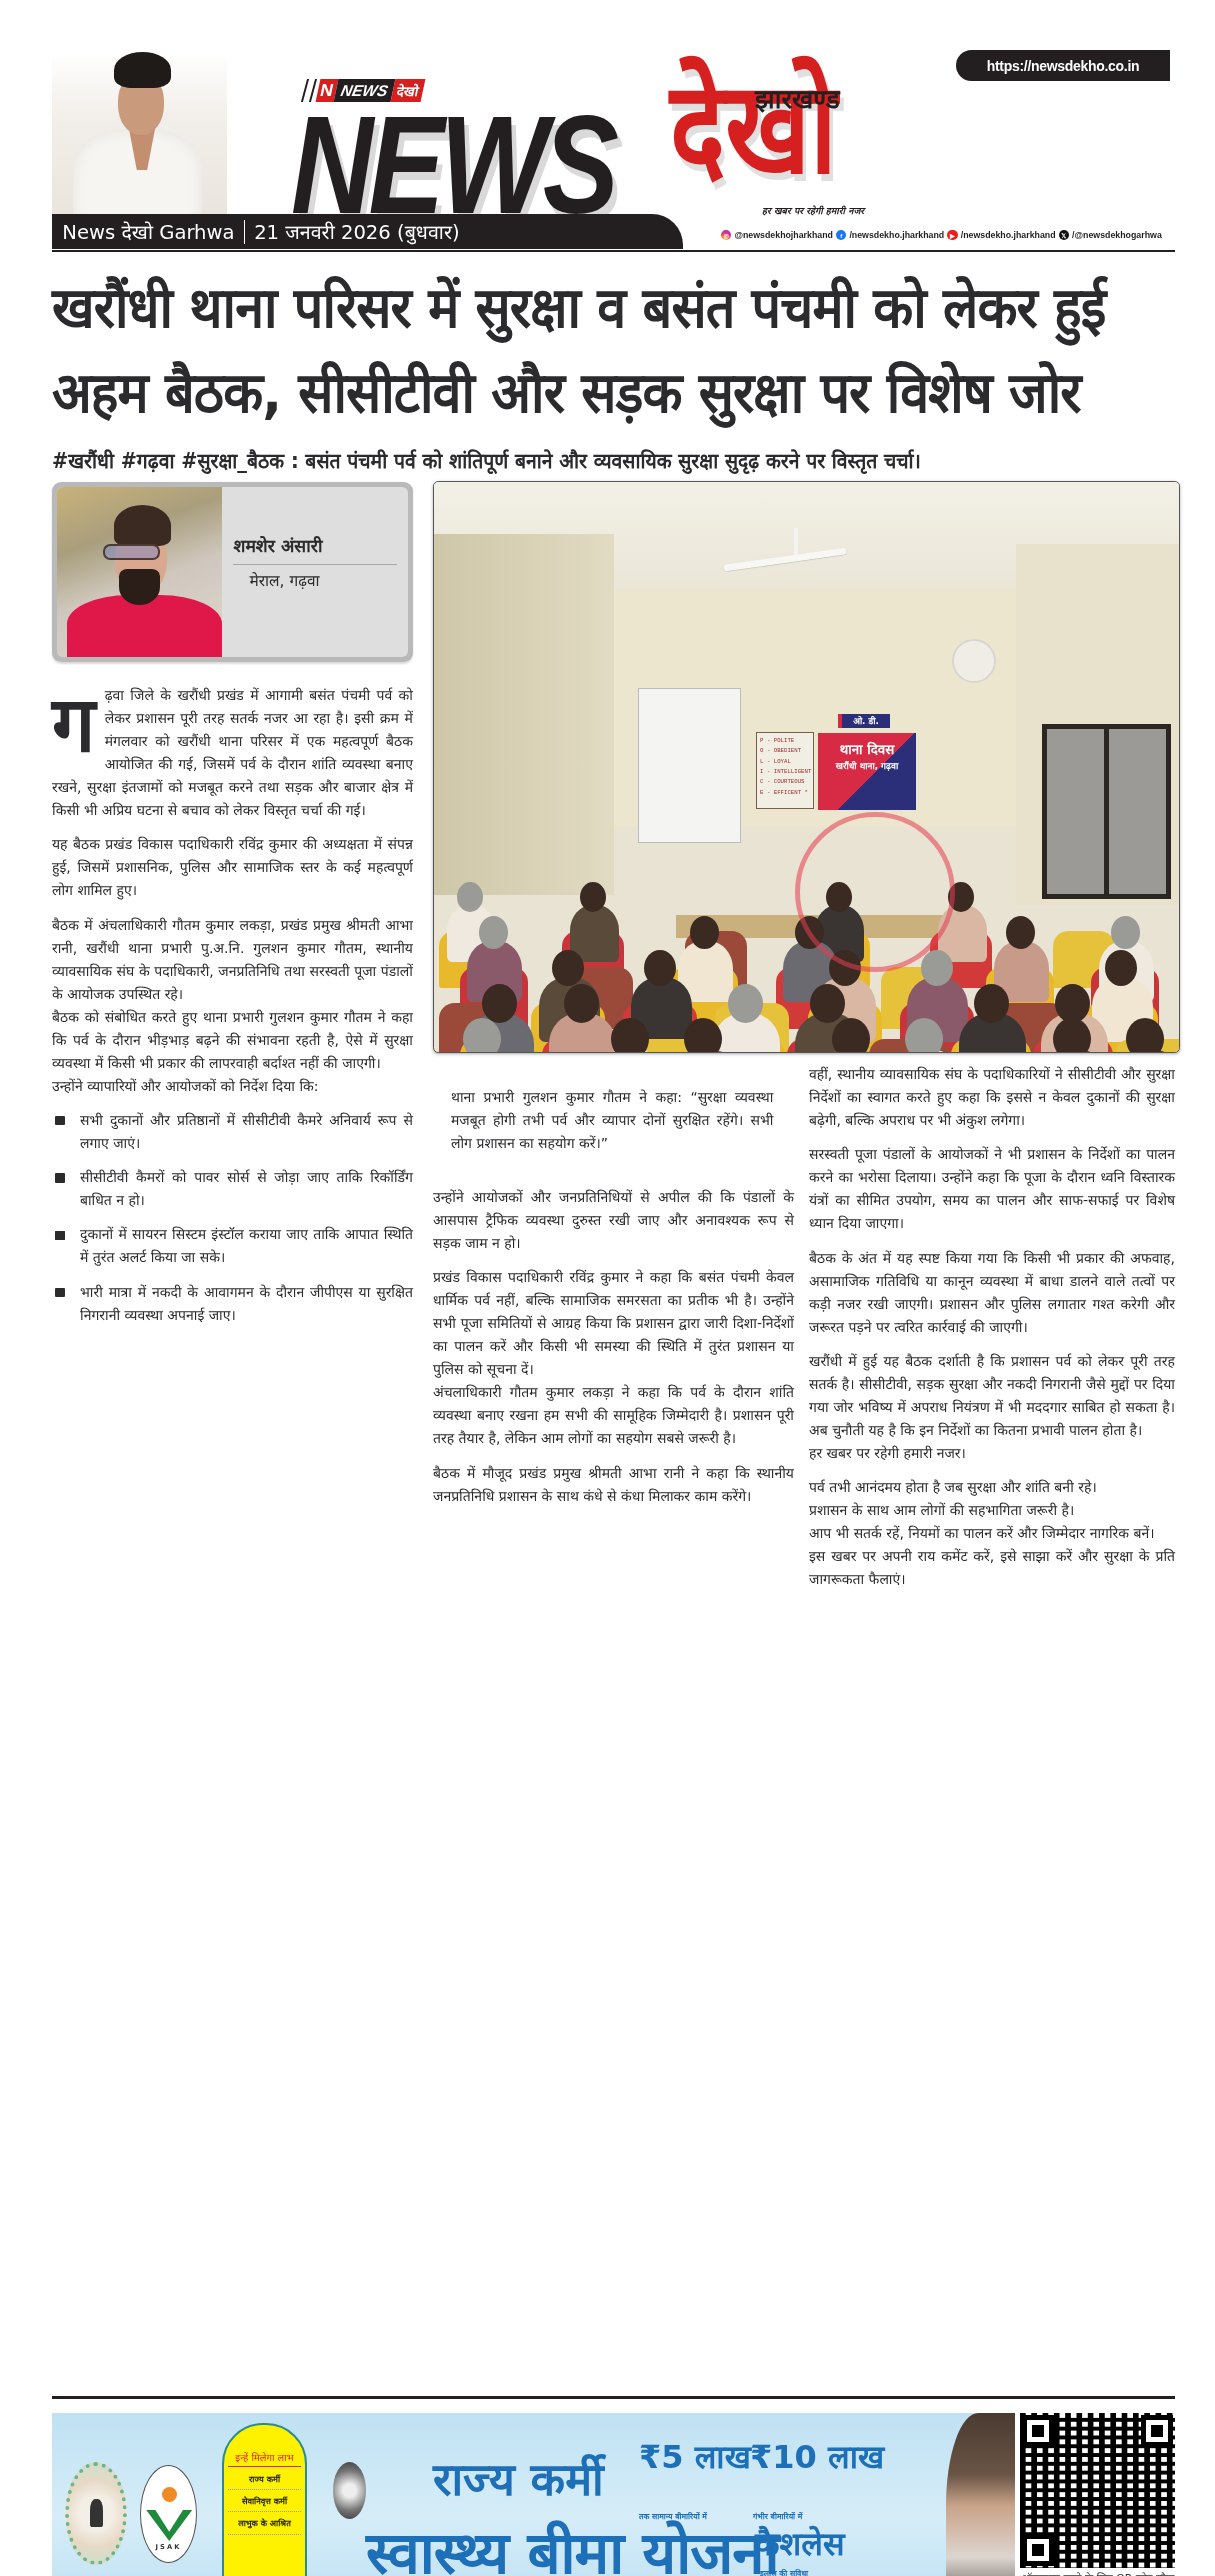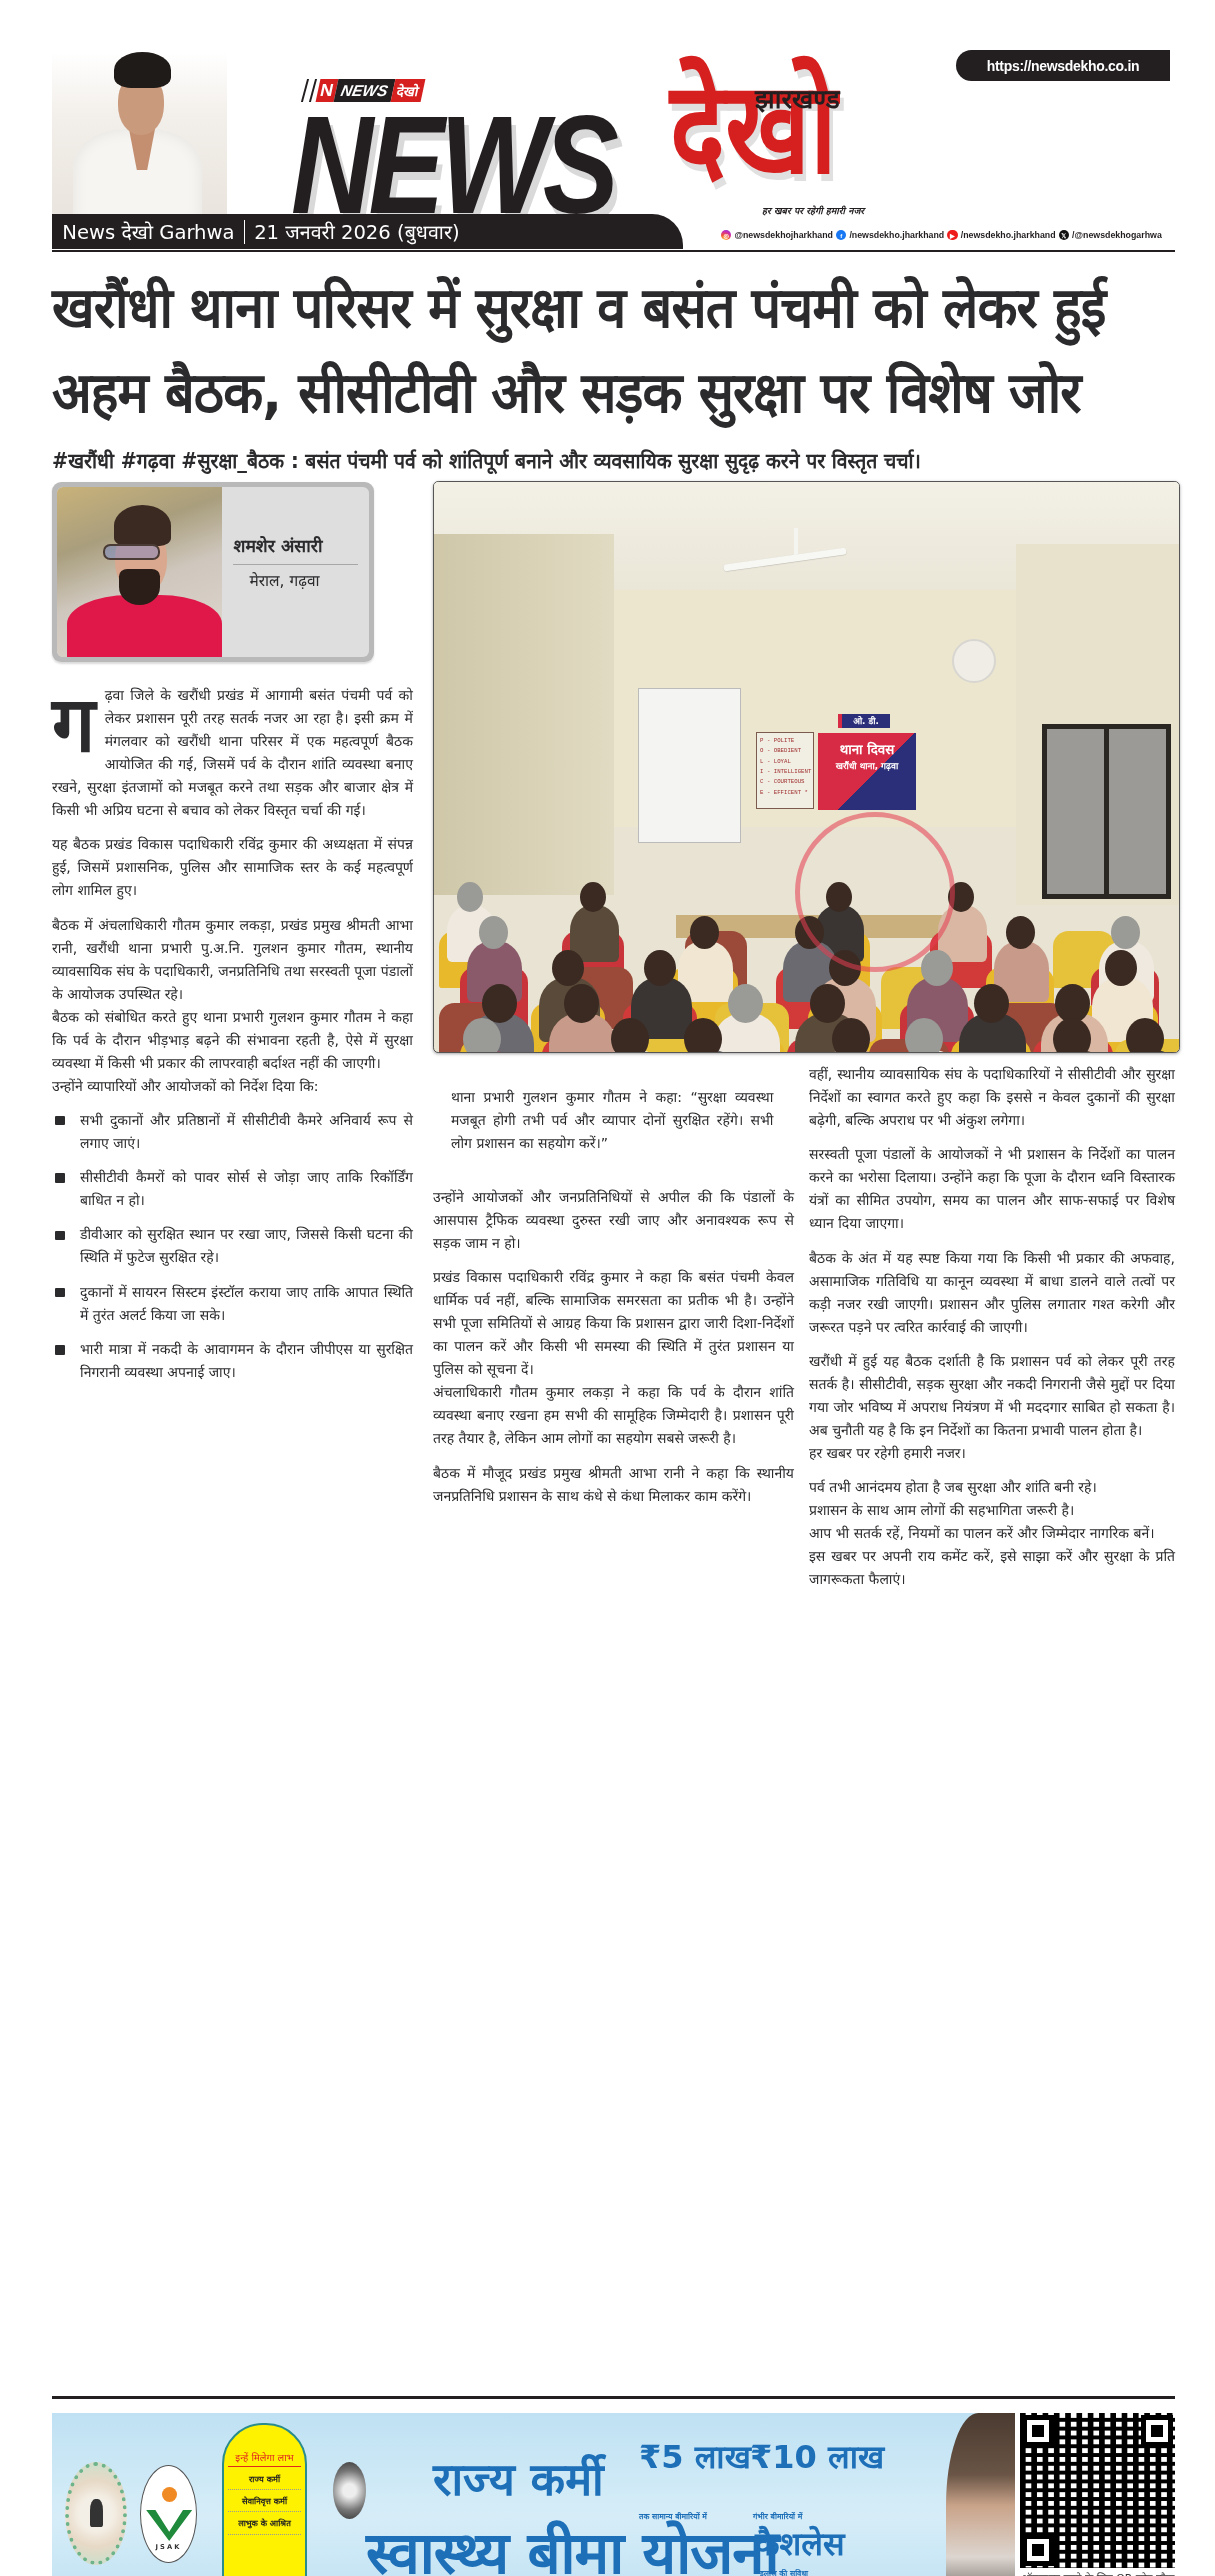--- a/index.html
+++ b/index.html
@@ -46,21 +46,21 @@
   .ico-x { background: #111; }
   .masthead-rule { position: absolute; left: 52px; top: 250px; width: 1123px; height: 1.5px; background: #231f20; }
 
   
   .headline { position: absolute; left: 52px; top: 265px; width: 1123px; font-weight: bold; font-size: 56px; line-height: 85px;
     color: #2b2b2e; letter-spacing: -1px; transform: scaleX(0.93); transform-origin: left top; white-space: nowrap; }
   .subhead { position: absolute; left: 52px; top: 446px; width: 1123px; font-weight: bold; font-size: 20.6px; color: #2b2b2e;
     white-space: nowrap; transform: scaleX(0.94); transform-origin: left top; }
 
   
-  .author-card { position: absolute; left: 52px; top: 482px; width: 322px; height: 180px; background: #b9b9b9; border-radius: 9.3px; padding: 5.2px; box-shadow: 0 1.5px 2.1px rgba(0,0,0,0.15); }
+  .author-card { position: absolute; left: 52px; top: 482px; width: 361px; height: 180px; background: #b9b9b9; border-radius: 9.3px; padding: 5.2px; box-shadow: 0 1.5px 2.1px rgba(0,0,0,0.15); }
   .author-inner { width: 100%; height: 100%; background: #dedede; border-radius: 6.2px; display: flex; overflow: hidden; }
   .author-photo { width: 165px; height: 100%; position: relative; overflow: hidden;
     background: linear-gradient(160deg, #c9b27a 0%, #a99e7d 30%, #cfc7bd 55%, #e0d9cf 100%); }
   .author-photo .hair { position: absolute; left: 57px; top: 18px; width: 57px; height: 41px; background: #3b2a22; border-radius: 50% 50% 20% 20%; }
   .author-photo .face { position: absolute; left: 58px; top: 39px; width: 52px; height: 70px; background: #d9a88e; border-radius: 45% 45% 50% 50%; }
   .author-photo .beard { position: absolute; left: 62px; top: 82px; width: 41px; height: 36px; background: #2b1e18; border-radius: 20% 20% 50% 50%; }
   .author-photo .glasses { position: absolute; left: 46px; top: 57px; width: 57px; height: 15.5px; border: 2.1px solid #4a3b35; border-radius: 7.2px; background: rgba(90,120,220,0.35); }
   .author-photo .shirt { position: absolute; left: 10.3px; top: 108px; width: 155px; height: 72px; background: #e0184a; border-radius: 40% 40% 0 0; }
   .author-meta { flex: 1; padding: 0 11.3px; display: flex; flex-direction: column; justify-content: center; margin-top: -20.6px; }
   .author-name { font-weight: bold; font-size: 17.5px; color: #2b2b2e; padding-bottom: 7.2px; border-bottom: 1.5px solid #a7a7a7; }
@@ -318,21 +318,21 @@
 
 <div class="col col-left">
   <p><span class="drop-cap">ग</span><span>ढ़वा जिले के खरौंधी प्रखंड में आगामी बसंत पंचमी पर्व को लेकर प्रशासन पूरी तरह सतर्क नजर आ रहा है। इसी क्रम में मंगलवार को खरौंधी थाना परिसर में एक महत्वपूर्ण बैठक आयोजित की गई, जिसमें पर्व के दौरान शांति व्यवस्था बनाए रखने, सुरक्षा इंतजामों को मजबूत करने तथा सड़क और बाजार क्षेत्र में किसी भी अप्रिय घटना से बचाव को लेकर विस्तृत चर्चा की गई।</span></p>
   <p>यह बैठक प्रखंड विकास पदाधिकारी रविंद्र कुमार की अध्यक्षता में संपन्न हुई, जिसमें प्रशासनिक, पुलिस और सामाजिक स्तर के कई महत्वपूर्ण लोग शामिल हुए।</p>
   <p class="tight">बैठक में अंचलाधिकारी गौतम कुमार लकड़ा, प्रखंड प्रमुख श्रीमती आभा रानी, खरौंधी थाना प्रभारी पु.अ.नि. गुलशन कुमार गौतम, स्थानीय व्यावसायिक संघ के पदाधिकारी, जनप्रतिनिधि तथा सरस्वती पूजा पंडालों के आयोजक उपस्थित रहे।</p>
   <p class="tight">बैठक को संबोधित करते हुए थाना प्रभारी गुलशन कुमार गौतम ने कहा कि पर्व के दौरान भीड़भाड़ बढ़ने की संभावना रहती है, ऐसे में सुरक्षा व्यवस्था में किसी भी प्रकार की लापरवाही बर्दाश्त नहीं की जाएगी।</p>
   <p>उन्होंने व्यापारियों और आयोजकों को निर्देश दिया कि:</p>
   <ul class="bullets">
     <li><span class="bullet-mark"></span><span>सभी दुकानों और प्रतिष्ठानों में सीसीटीवी कैमरे अनिवार्य रूप से लगाए जाएं।</span></li>
     <li><span class="bullet-mark"></span><span>सीसीटीवी कैमरों को पावर सोर्स से जोड़ा जाए ताकि रिकॉर्डिंग बाधित न हो।</span></li>
-    <li><span class="bullet-mark"></span><span>डीवीआर को सुरक्षित स्थान पर रखा जाए, जिससे किसी घटना की स्थिति में फुटेज सुरक्षित रहे।</span></li>
+    <li><span class="bullet-mark"></span></li>
     <li><span class="bullet-mark"></span><span>दुकानों में सायरन सिस्टम इंस्टॉल कराया जाए ताकि आपात स्थिति में तुरंत अलर्ट किया जा सके।</span></li>
     <li><span class="bullet-mark"></span><span>भारी मात्रा में नकदी के आवागमन के दौरान जीपीएस या सुरक्षित निगरानी व्यवस्था अपनाई जाए।</span></li>
   </ul>
 </div>
 
 <div class="col col-mid">
   <p class="quote-block">थाना प्रभारी गुलशन कुमार गौतम ने कहा: “सुरक्षा व्यवस्था मजबूत होगी तभी पर्व और व्यापार दोनों सुरक्षित रहेंगे। सभी लोग प्रशासन का सहयोग करें।”</p>
   <p>उन्होंने आयोजकों और जनप्रतिनिधियों से अपील की कि पंडालों के आसपास ट्रैफिक व्यवस्था दुरुस्त रखी जाए और अनावश्यक रूप से सड़क जाम न हो।</p>
   <p class="tight">प्रखंड विकास पदाधिकारी रविंद्र कुमार ने कहा कि बसंत पंचमी केवल धार्मिक पर्व नहीं, बल्कि सामाजिक समरसता का प्रतीक भी है। उन्होंने सभी पूजा समितियों से आग्रह किया कि प्रशासन द्वारा जारी दिशा-निर्देशों का पालन करें और किसी भी समस्या की स्थिति में तुरंत प्रशासन या पुलिस को सूचना दें।</p>
   <p>अंचलाधिकारी गौतम कुमार लकड़ा ने कहा कि पर्व के दौरान शांति व्यवस्था बनाए रखना हम सभी की सामूहिक जिम्मेदारी है। प्रशासन पूरी तरह तैयार है, लेकिन आम लोगों का सहयोग सबसे जरूरी है।</p>

